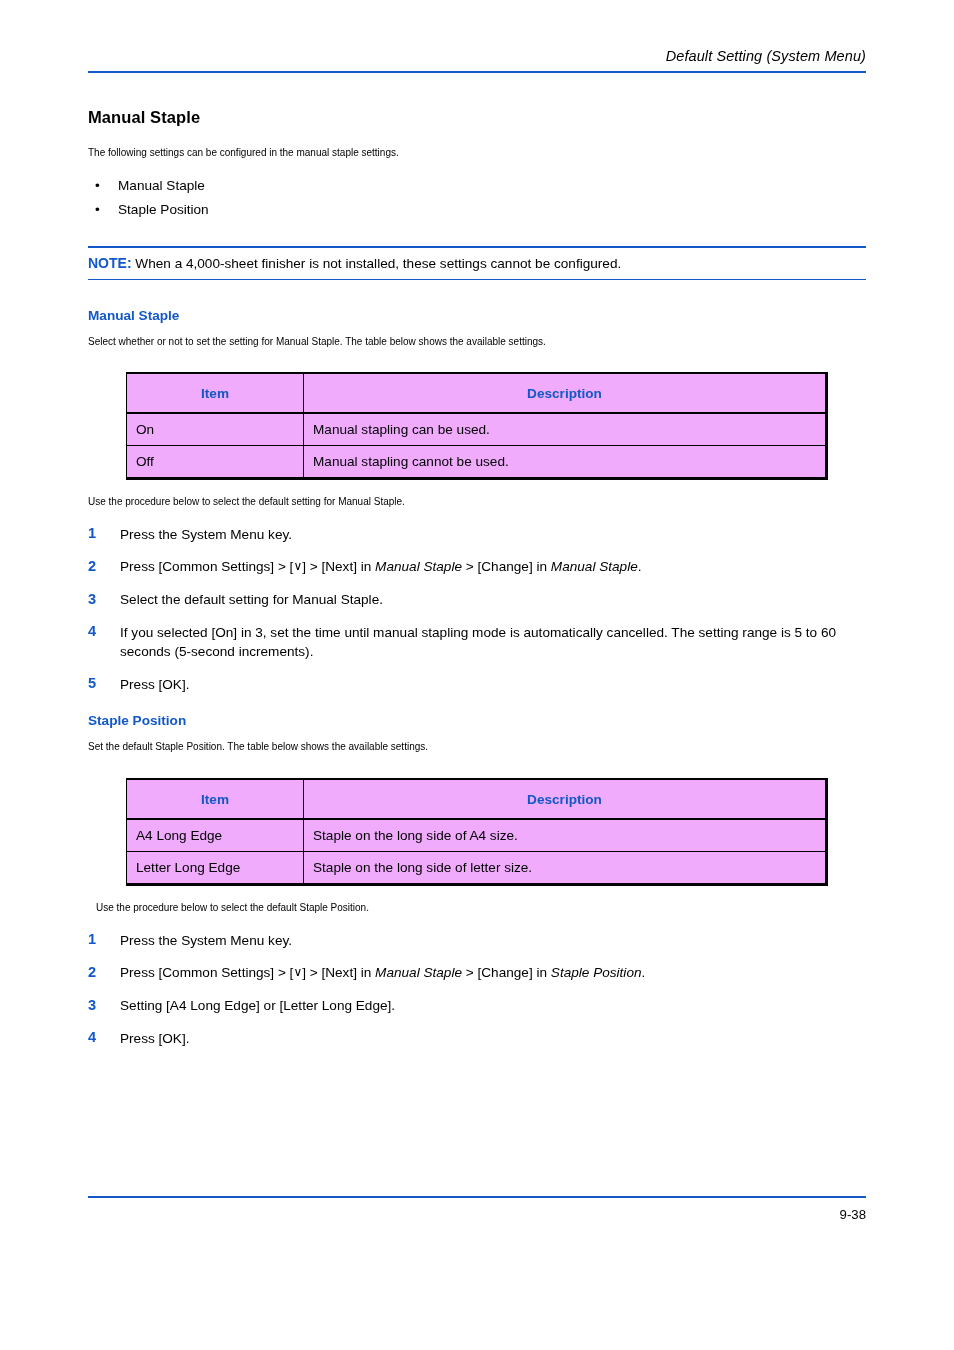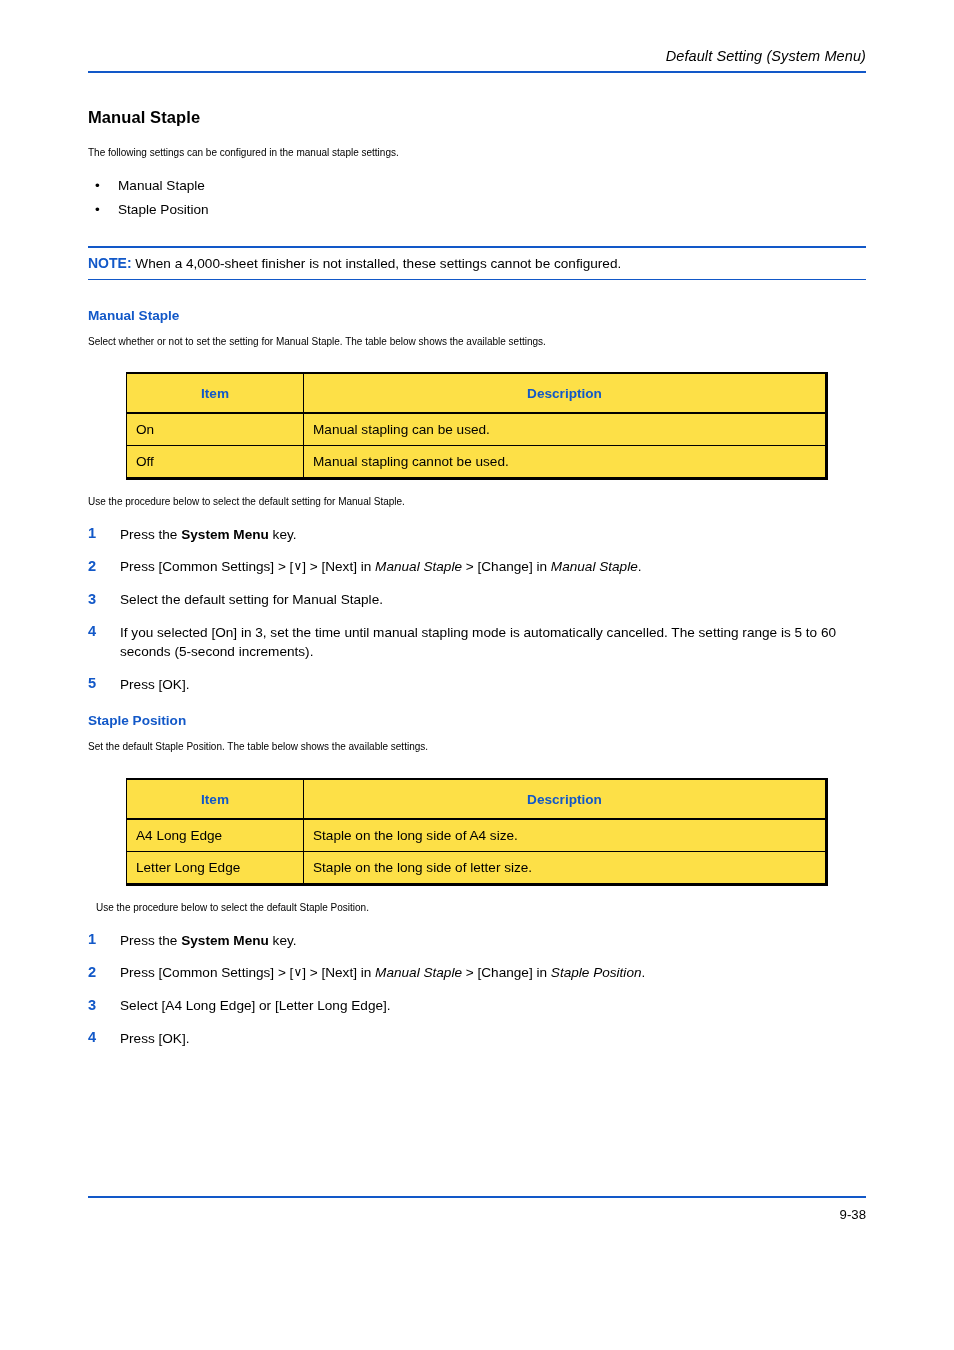--- a/index.html
+++ b/index.html
@@ -124,21 +124,21 @@
     left: 38px;
     width: 704px;
   }
   .tbl-1 { top: 372px; }
   .tbl-2 { top: 778px; }
 
   table.doc {
     border-collapse: collapse;
     width: 700px;
     table-layout: fixed;
-    background: #fde047;
+    background: #f0abfc;
   }
   table.doc col.c1 { width: 177px; }
   table.doc col.c2 { width: 523px; }
 
   table.doc th, table.doc td {
     border: 1.3px solid #000;
     font-size: 13.6px;
     font-weight: normal;
     padding: 0 9px;
     vertical-align: middle;
@@ -185,21 +185,21 @@
     width: 32px;
     flex: 0 0 32px;
     line-height: 1.35;
   }
   .step-body {
     font-size: 13.6px;
     line-height: 1.42;
     flex: 1 1 auto;
     padding-top: 0.5px;
   }
-  .step-body b { font-weight: bold; }
+  .step-body b { font-weight: normal; }
   .step-body i { font-style: italic; }
 
   .chev {
     display: inline-block;
     font-family: "DejaVu Sans", sans-serif;
     font-size: 12px;
     line-height: 1;
     transform: translateY(-1px);
   }
 
@@ -338,21 +338,21 @@
       <div class="step">
         <div class="step-num">1</div>
         <div class="step-body"><span>Press the </span><b>System Menu</b><span> key.</span></div>
       </div>
       <div class="step">
         <div class="step-num">2</div>
         <div class="step-body"><span>Press [Common Settings] &gt; [</span><span class="chev">∨</span><span>] &gt; [Next] in </span><i>Manual Staple</i><span> &gt; [Change] in </span><i>Staple Position</i><span>.</span></div>
       </div>
       <div class="step">
         <div class="step-num">3</div>
-        <div class="step-body"><span>Select [A4 Long Edge] or [Letter Long Edge].</span></div>
+        <div class="step-body"><span>Setting [A4 Long Edge] or [Letter Long Edge].</span></div>
       </div>
       <div class="step">
         <div class="step-num">4</div>
         <div class="step-body"><span>Press [OK].</span></div>
       </div>
     </div>
 
     <div class="footer-area">
       <div class="rule-blue"></div>
       <div class="footer-text">9-38</div>

